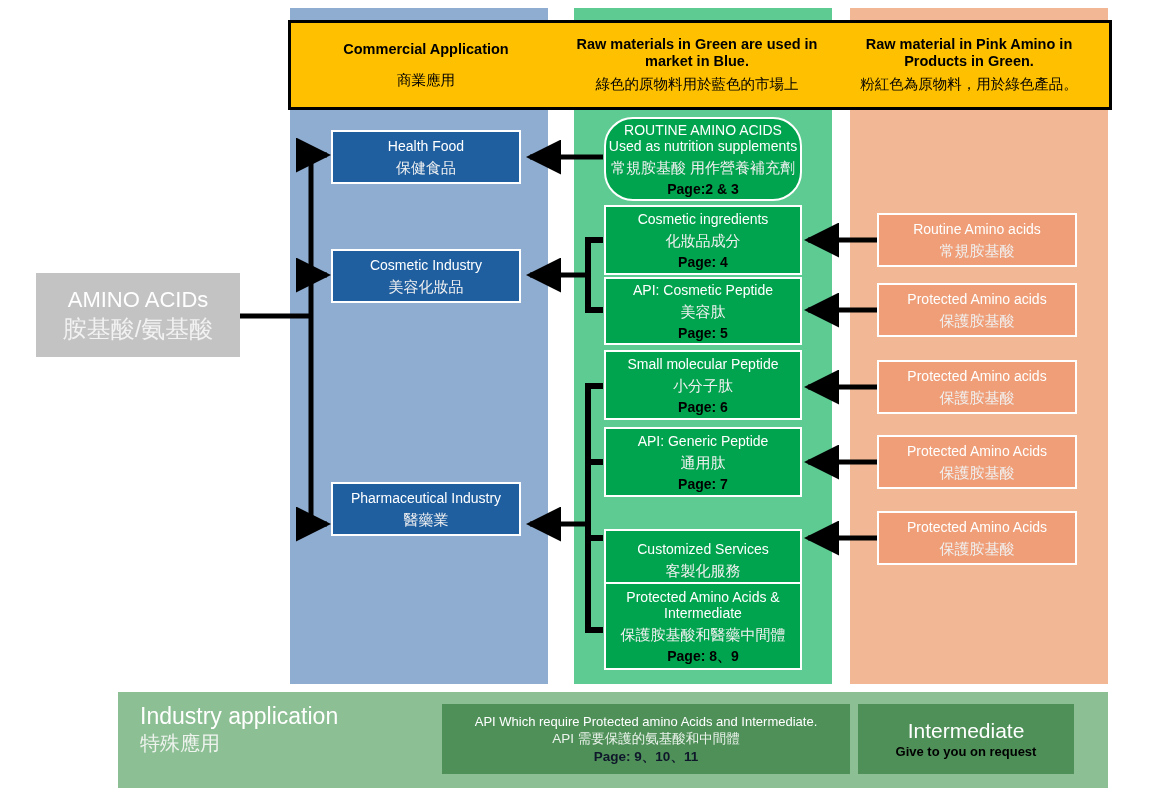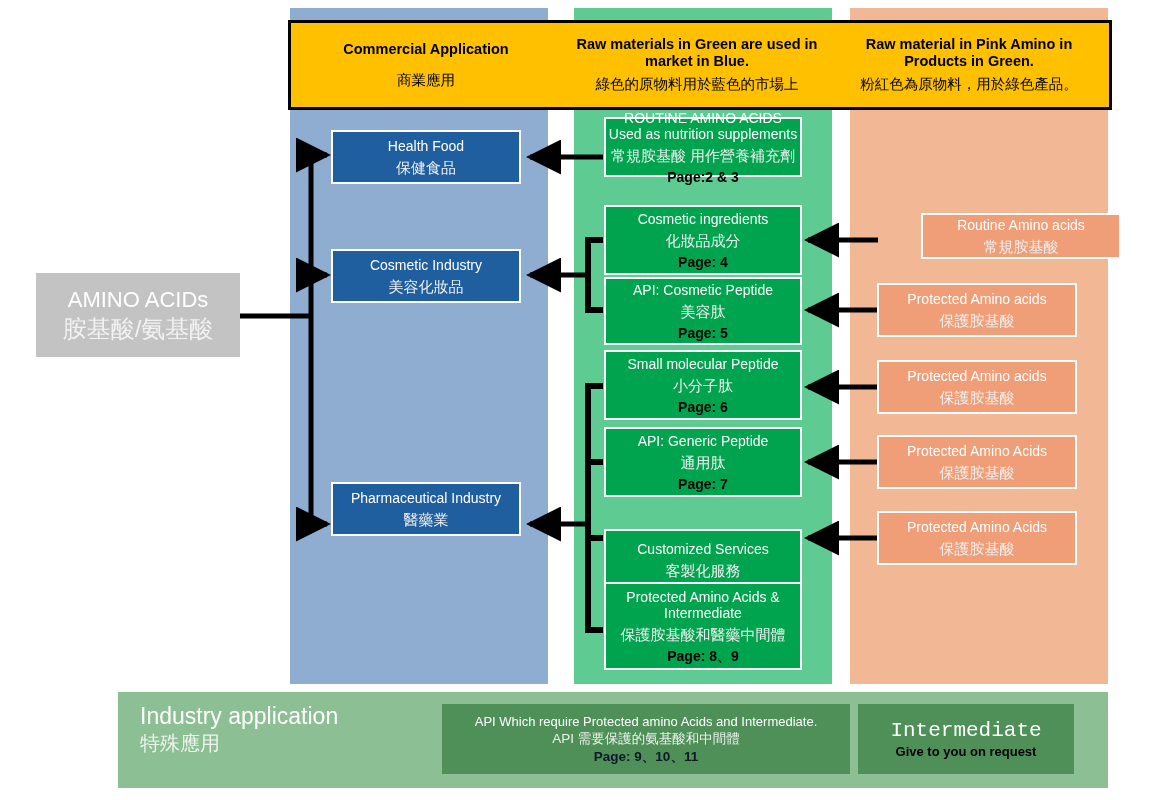--- a/index.html
+++ b/index.html
@@ -49,21 +49,21 @@
   .special-label .zh{color:#eef3ee;font-size:20px;line-height:26px;}
   .special-api{position:absolute;left:288px;top:12px;width:408px;height:70px;
                background:#4f9059;display:flex;flex-direction:column;justify-content:center;
                align-items:center;text-align:center;margin-left:36px;}
   .special-api .en{color:#ffffff;font-size:13px;line-height:17px;}
   .special-api .zh{color:#eaf2ea;font-size:13.5px;line-height:18px;}
   .special-api .pg{color:#0f172a;font-weight:bold;font-size:13.5px;line-height:18px;}
   .special-inter{position:absolute;left:740px;top:12px;width:216px;height:70px;
                  background:#4f9059;display:flex;flex-direction:column;justify-content:center;
                  align-items:center;text-align:center;}
-  .special-inter .en{color:#ffffff;font-size:21px;line-height:25px;font-family:Liberation Mono, monospace;}
+  .special-inter .en{color:#ffffff;font-size:21px;line-height:25px;}
   .special-inter .sub{color:#000;font-weight:bold;font-size:13px;line-height:17px;}
 
   
   .svg-layer{position:absolute;left:0;top:0;width:1156px;height:800px;pointer-events:none;}
 </style>
 </head>
 <body>
 
 <div class="band band-blue"></div>
 <div class="band band-green"></div>
@@ -133,21 +133,21 @@
 </div>
 <div class="node blue-node" style="left:331px;top:249px;height:54px;">
   <div class="en">Cosmetic Industry</div>
   <div class="zh">美容化妝品</div>
 </div>
 <div class="node blue-node" style="left:331px;top:482px;height:54px;">
   <div class="en">Pharmaceutical Industry</div>
   <div class="zh">醫藥業</div>
 </div>
 
-<div class="node green-node" style="left:604px;top:117px;height:60px;">
+<div class="node green-node" style="left:604px;top:117px;height:84px;border-radius:29px;">
   <div class="en">ROUTINE AMINO ACIDS Used as nutrition supplements</div>
   <div class="zh">常規胺基酸 用作營養補充劑</div>
   <div class="pg">Page:2 &amp; 3</div>
 </div>
 <div class="node green-node" style="left:604px;top:205px;height:70px;">
   <div class="en">Cosmetic ingredients</div>
   <div class="zh">化妝品成分</div>
   <div class="pg">Page: 4</div>
 </div>
 <div class="node green-node" style="left:604px;top:277px;height:68px;">
@@ -169,21 +169,21 @@
   <div class="en">Customized Services</div>
   <div class="zh">客製化服務</div>
   <div class="pg"></div>
 </div>
 <div class="node green-node" style="left:604px;top:582px;height:88px;">
   <div class="en">Protected Amino Acids &amp; Intermediate</div>
   <div class="zh">保護胺基酸和醫藥中間體</div>
   <div class="pg">Page: 8、9</div>
 </div>
 
-<div class="node pink-node" style="left:877px;top:213px;height:46px;margin-left:44px;">
+<div class="node pink-node" style="left:877px;top:213px;height:54px;">
   <div class="en">Routine Amino acids</div>
   <div class="zh">常規胺基酸</div>
 </div>
 <div class="node pink-node" style="left:877px;top:283px;height:54px;">
   <div class="en">Protected Amino acids</div>
   <div class="zh">保護胺基酸</div>
 </div>
 <div class="node pink-node" style="left:877px;top:360px;height:54px;">
   <div class="en">Protected Amino acids</div>
   <div class="zh">保護胺基酸</div>

